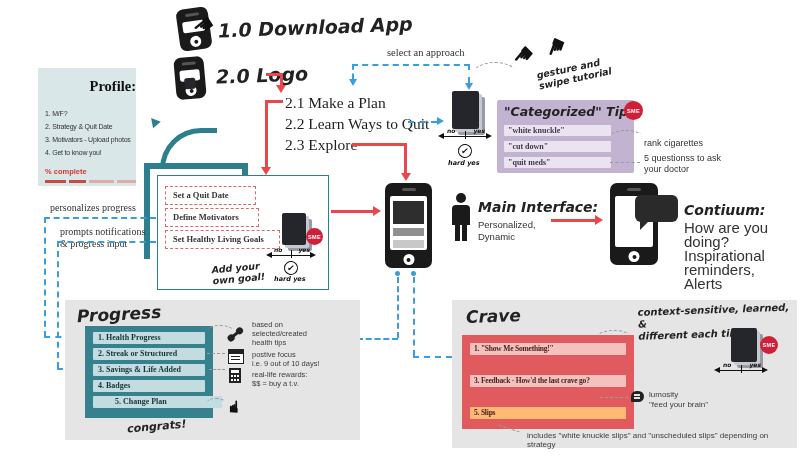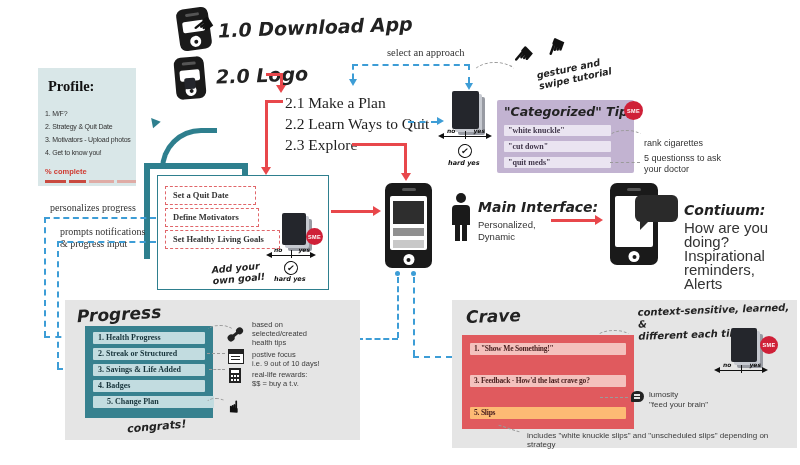--- a/index.html
+++ b/index.html
@@ -124,21 +124,21 @@
   <div class="abs sme" style="left:624px;top:101px;width:19px;height:19px;">SME</div>
   <div class="abs lrow serif" style="left:504px;top:125px;width:103px;height:11px;background:#eae4f1;font-size:8px;font-weight:bold;color:#40364a;line-height:11px;padding-left:4px;">"white knuckle"</div>
   <div class="abs lrow serif" style="left:504px;top:141px;width:103px;height:11px;background:#eae4f1;font-size:8px;font-weight:bold;color:#40364a;line-height:11px;padding-left:4px;">"cut down"</div>
   <div class="abs lrow serif" style="left:504px;top:157px;width:103px;height:11px;background:#eae4f1;font-size:8px;font-weight:bold;color:#40364a;line-height:11px;padding-left:4px;">"quit meds"</div>
   <div class="abs gdash-arc" style="left:608px;top:130px;width:34px;height:14px;"></div>
   <div class="abs gdash-h" style="left:610px;top:162px;width:30px;"></div>
   <div class="abs" style="left:644px;top:138px;font-size:9px;color:#333;">rank cigarettes</div>
   <div class="abs" style="left:644px;top:153px;width:86px;font-size:9px;line-height:10.5px;color:#333;">5 questionss to ask your doctor</div>
 
   <div class="abs" style="left:38px;top:68px;width:98px;height:118px;background:#d9e7e8;">
-    <div class="serif" style="margin:10px 0 0 10px;font-size:14.5px;font-weight:bold;color:#111;">Profile:</div>
+    <div class="serif" style="margin:10px 0 0 10px;font-size:14.5px;font-weight:bold;color:#111;text-align:right;">Profile:</div>
     <div style="margin:12px 0 0 7px;font-size:7px;line-height:13px;color:#333;letter-spacing:-0.2px;">
       <div>1. M/F?</div>
       <div>2. Strategy &amp; Quit Date</div>
       <div>3. Motivators - Upload photos</div>
       <div>4. Get to know you!</div>
     </div>
     <div style="margin:8px 0 0 7px;font-size:7.5px;font-weight:bold;color:#cf3a31;">% complete</div>
     <div style="margin:4px 0 0 7px;display:flex;gap:3px;">
       <div style="width:22px;height:2.5px;background:#c94a40;"></div>
       <div style="width:17px;height:2.5px;background:#c94a40;"></div>
@@ -227,21 +227,21 @@
 Inspirational reminders,
 Alerts</div>
 
   <div class="abs" style="left:65px;top:300px;width:295px;height:140px;background:#e5e5e5;"></div>
   <div class="abs hand" style="left:77px;top:304px;font-size:17px;transform:rotate(-3deg);">Progress</div>
   <div class="abs" style="left:85px;top:326px;width:128px;height:92px;background:#37818f;"></div>
   <div class="abs lrow serif" style="left:93px;top:332px;width:107px;height:11.5px;background:#c2dce0;font-size:8px;font-weight:bold;color:#16333a;line-height:11.5px;padding-left:5px;">1. Health Progress</div>
   <div class="abs lrow serif" style="left:93px;top:348px;width:107px;height:11.5px;background:#c2dce0;font-size:8px;font-weight:bold;color:#16333a;line-height:11.5px;padding-left:5px;">2. Streak or Structured</div>
   <div class="abs lrow serif" style="left:93px;top:364px;width:107px;height:11.5px;background:#c2dce0;font-size:8px;font-weight:bold;color:#16333a;line-height:11.5px;padding-left:5px;">3. Savings &amp; Life Added</div>
   <div class="abs lrow serif" style="left:93px;top:380px;width:107px;height:11.5px;background:#c2dce0;font-size:8px;font-weight:bold;color:#16333a;line-height:11.5px;padding-left:5px;">4. Badges</div>
-  <div class="abs lrow serif" style="left:93px;top:396px;width:107px;height:11.5px;background:#c2dce0;font-size:8px;font-weight:bold;color:#16333a;line-height:11.5px;padding-left:14px;">5. Change Plan</div>
+  <div class="abs lrow serif" style="left:93px;top:396px;width:107px;height:11.5px;background:#c2dce0;font-size:8px;font-weight:bold;color:#16333a;line-height:11.5px;padding-left:22px;">5. Change Plan</div>
   <div class="abs hand" style="left:127px;top:420px;font-size:11px;transform:rotate(-5deg);">congrats!</div>
 
   <div class="abs gdash-arc" style="left:205px;top:325px;width:28px;height:14px;"></div>
   <div class="abs gdash-h" style="left:207px;top:353px;width:18px;"></div>
   <div class="abs gdash-h" style="left:209px;top:369px;width:16px;"></div>
   <div class="abs gdash-arc" style="left:205px;top:398px;width:20px;height:10px;"></div>
 
   <div class="abs" style="left:226px;top:325px;width:18px;height:18px;transform:rotate(-40deg);">
     <div class="abs" style="left:3px;top:7.5px;width:12px;height:3px;background:#222;"></div>
     <div class="abs" style="left:0;top:5.5px;width:7px;height:7px;background:#222;border-radius:50%;"></div>

